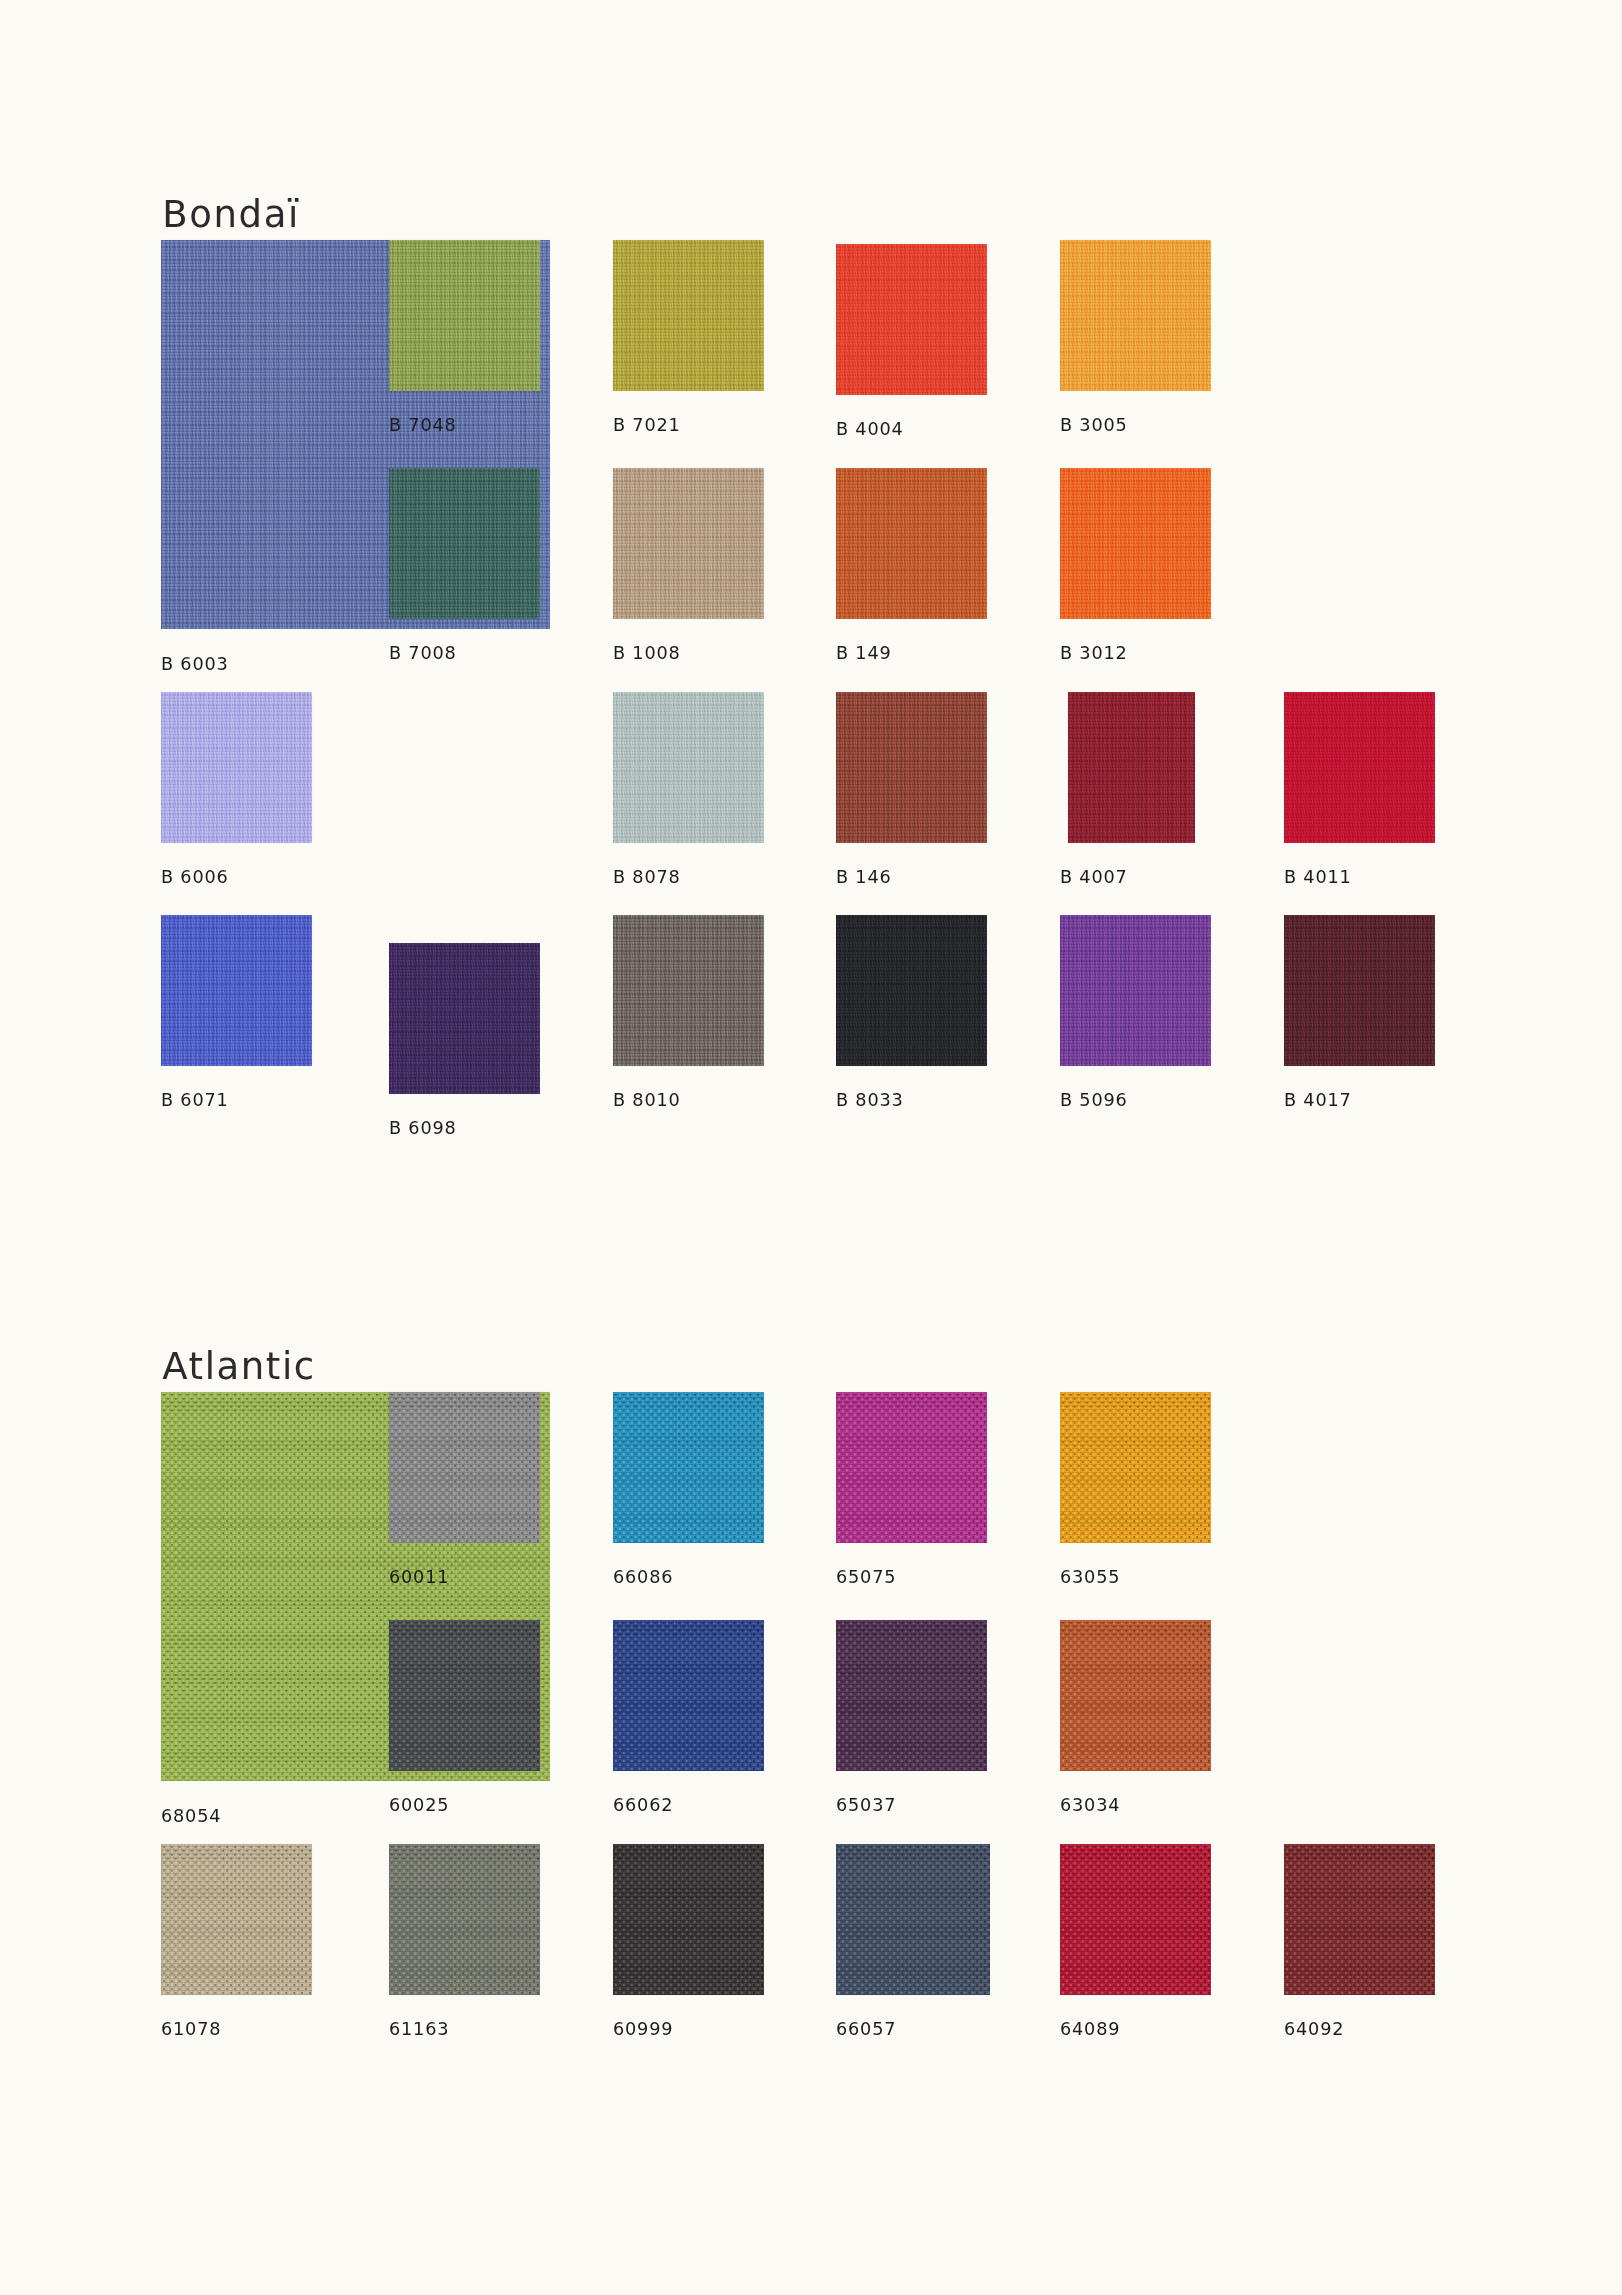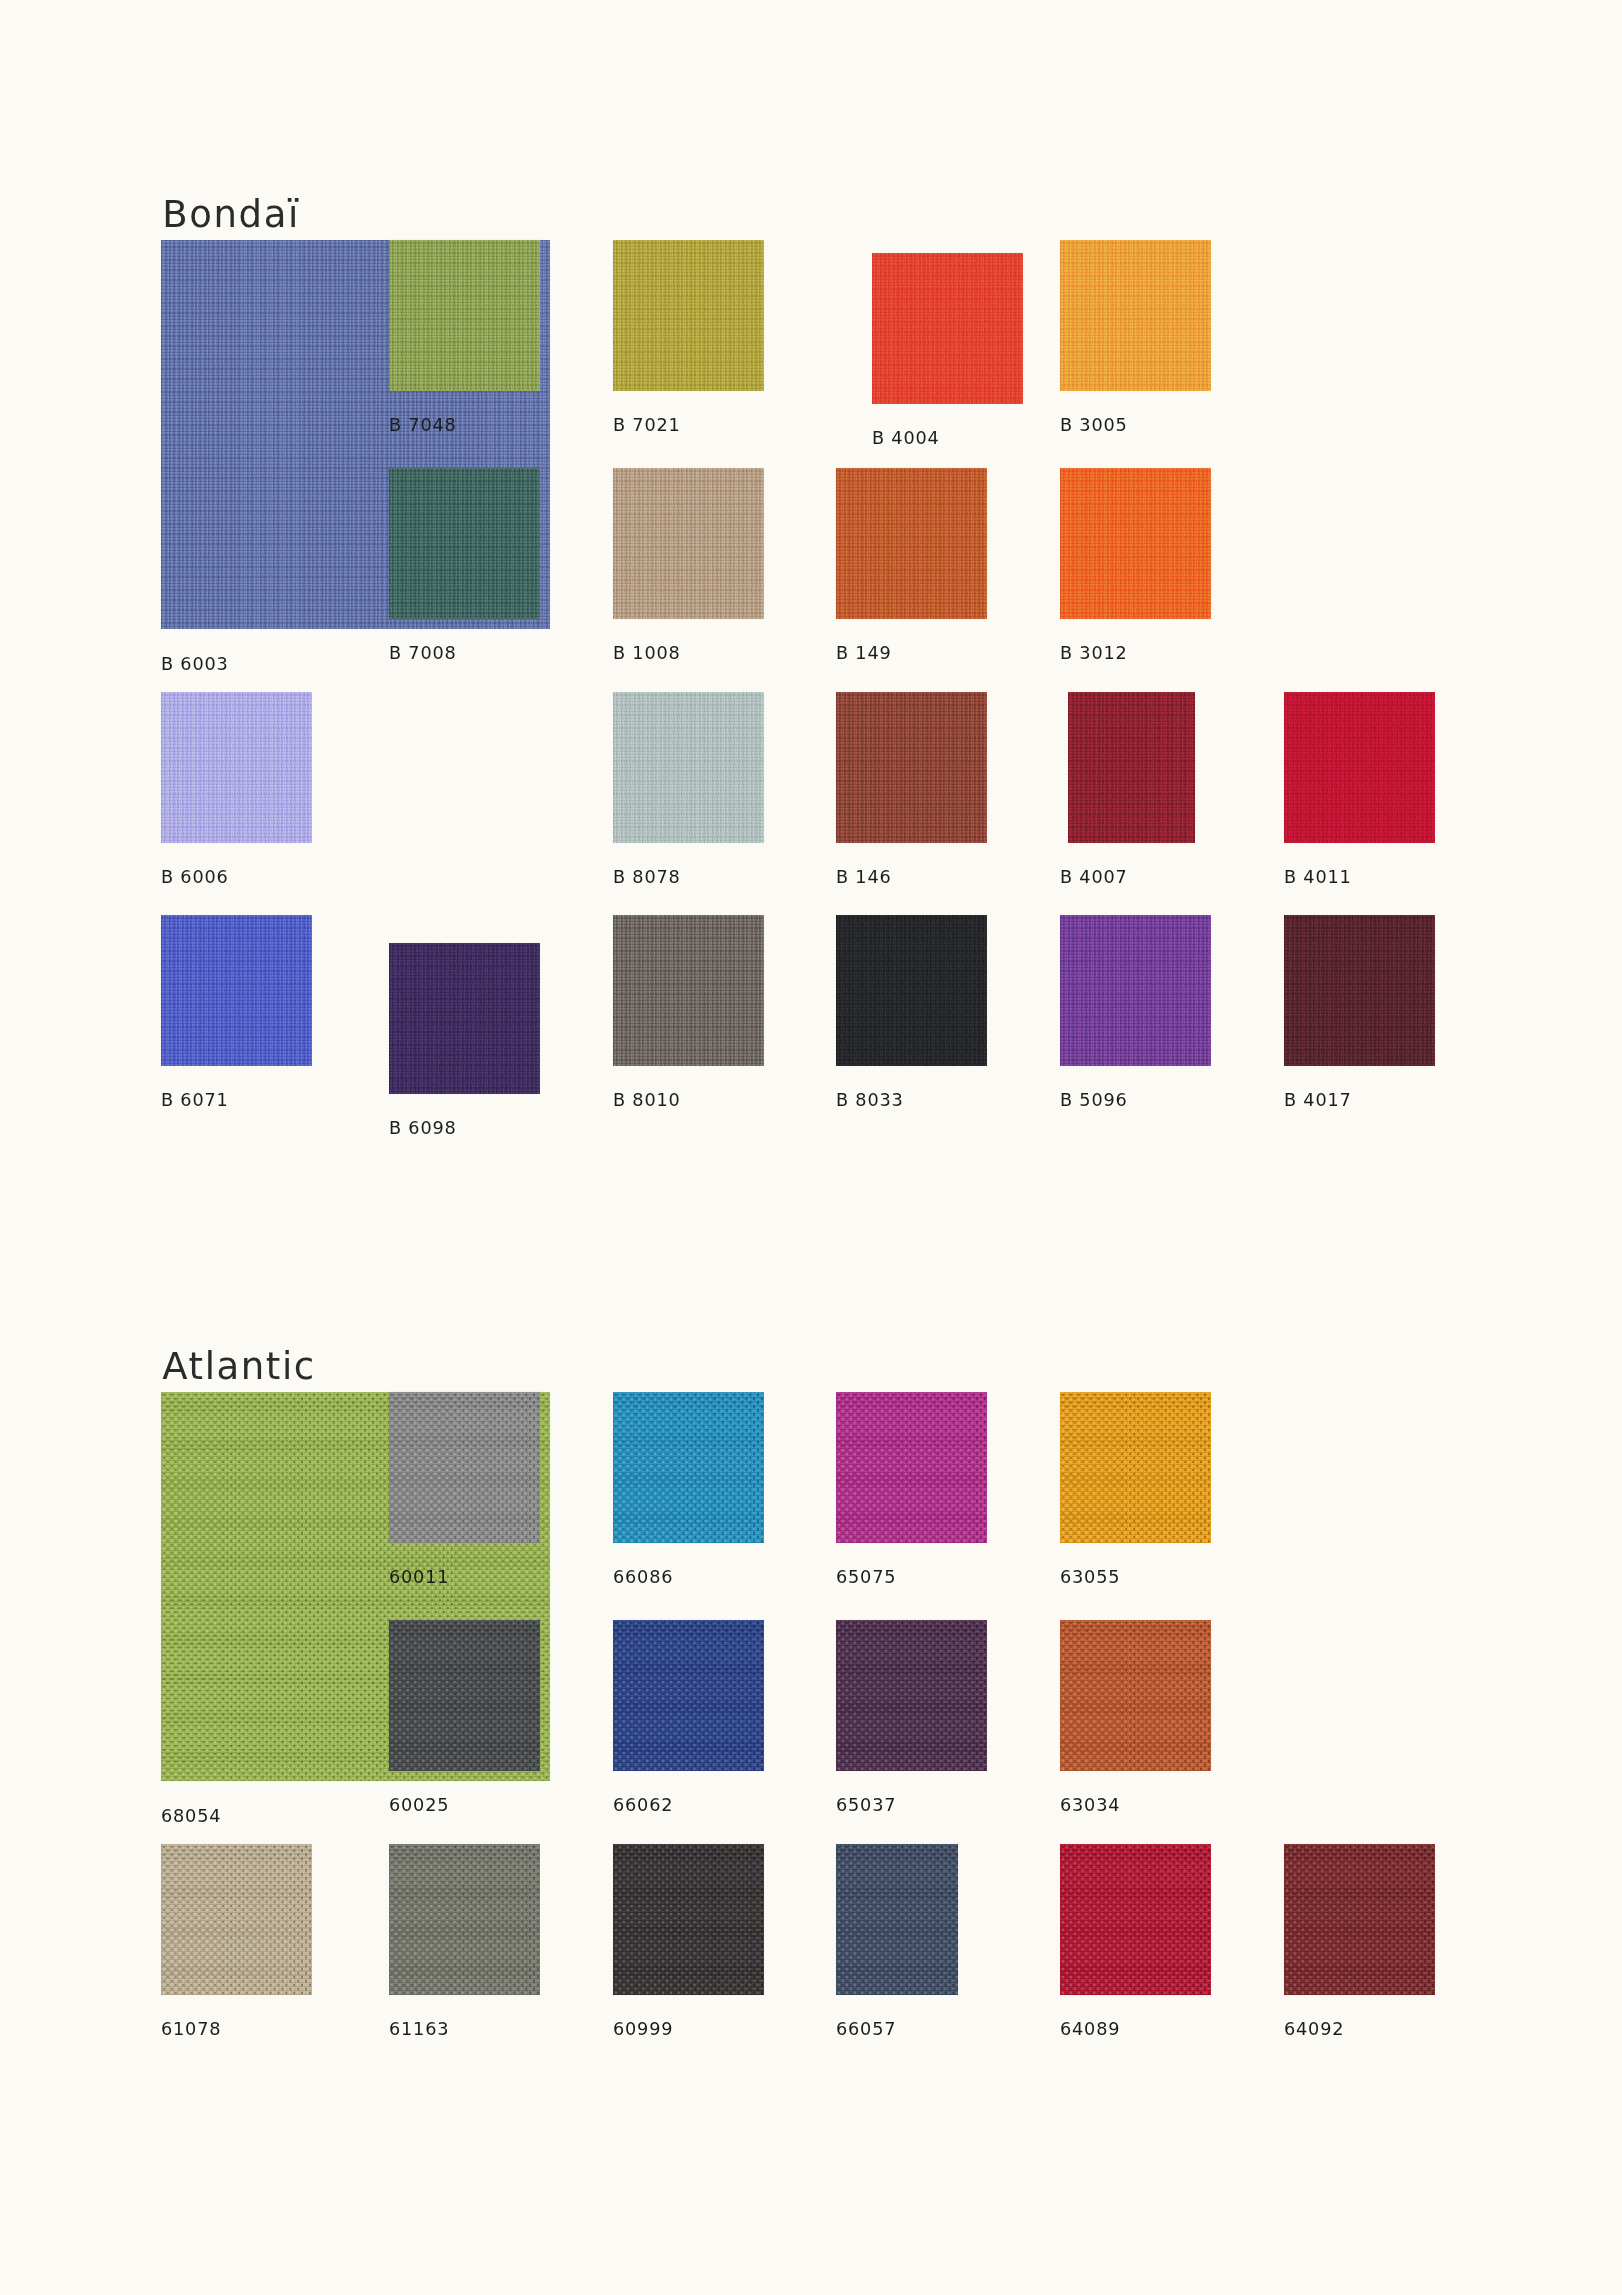--- a/index.html
+++ b/index.html
@@ -116,21 +116,21 @@
           <div class="swatch-label" style="top: 414px; color: rgb(28, 28, 28);">B 6003</div>
         </div>
         <div class="swatch" style="left: 228px; top: 0px; width: 151px; height: 151px;">
           <div class="chip weave" style="background: rgb(142, 162, 83);"></div>
           <div class="swatch-label" style="top: 175px; color: rgb(28, 28, 28);">B 7048</div>
         </div>
         <div class="swatch" style="left: 452px; top: 0px; width: 151px; height: 151px;">
           <div class="chip weave" style="background: rgb(179, 166, 60);"></div>
           <div class="swatch-label" style="top: 175px; color: rgb(28, 28, 28);">B 7021</div>
         </div>
-        <div class="swatch" style="left: 675px; top: 13px; width: 151px; height: 151px; margin-left: 36px;">
+        <div class="swatch" style="left: 675px; top: 4px; width: 151px; height: 151px;">
           <div class="chip weave" style="background: rgb(231, 65, 46);"></div>
           <div class="swatch-label" style="top: 175px; color: rgb(28, 28, 28);">B 4004</div>
         </div>
         <div class="swatch" style="left: 899px; top: 0px; width: 151px; height: 151px;">
           <div class="chip weave" style="background: rgb(240, 162, 55);"></div>
           <div class="swatch-label" style="top: 175px; color: rgb(28, 28, 28);">B 3005</div>
         </div>
         <div class="swatch" style="left: 228px; top: 228px; width: 151px; height: 151px;">
           <div class="chip weave" style="background: rgb(62, 102, 96);"></div>
           <div class="swatch-label" style="top: 175px; color: rgb(28, 28, 28);">B 7008</div>
@@ -238,21 +238,21 @@
           <div class="swatch-label" style="top: 175px; color: rgb(28, 28, 28);">61078</div>
         </div>
         <div class="swatch" style="left: 228px; top: 452px; width: 151px; height: 151px;">
           <div class="chip knit" style="background: rgb(117, 120, 106);"></div>
           <div class="swatch-label" style="top: 175px; color: rgb(28, 28, 28);">61163</div>
         </div>
         <div class="swatch" style="left: 452px; top: 452px; width: 151px; height: 151px;">
           <div class="chip knit" style="background: rgb(51, 47, 48);"></div>
           <div class="swatch-label" style="top: 175px; color: rgb(28, 28, 28);">60999</div>
         </div>
-        <div class="swatch" style="left: 675px; top: 452px; width: 122px; height: 151px; border-radius: 22px;">
+        <div class="swatch" style="left: 675px; top: 452px; width: 154px; height: 151px; border-radius: 22px;">
           <div class="chip knit" style="background: rgb(60, 74, 99);"></div>
           <div class="swatch-label" style="top: 175px; color: rgb(28, 28, 28);">66057</div>
         </div>
         <div class="swatch" style="left: 899px; top: 452px; width: 151px; height: 151px;">
           <div class="chip knit" style="background: rgb(184, 16, 47);"></div>
           <div class="swatch-label" style="top: 175px; color: rgb(28, 28, 28);">64089</div>
         </div>
         <div class="swatch" style="left: 1123px; top: 452px; width: 151px; height: 151px;">
           <div class="chip knit" style="background: rgb(124, 37, 39);"></div>
           <div class="swatch-label" style="top: 175px; color: rgb(28, 28, 28);">64092</div>

